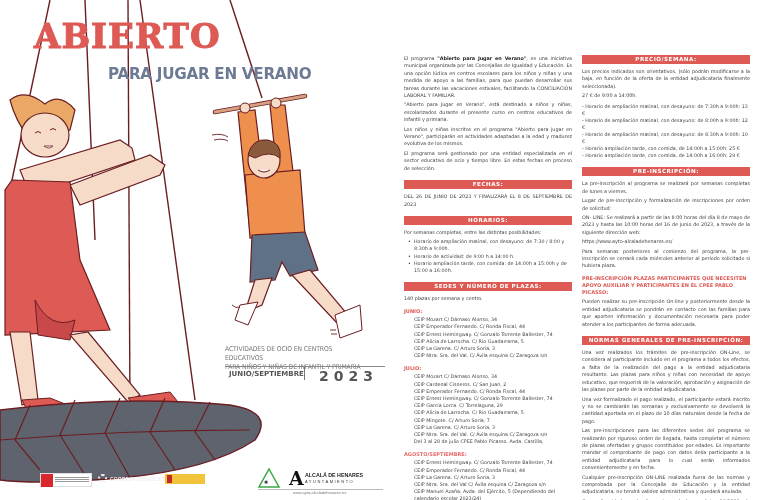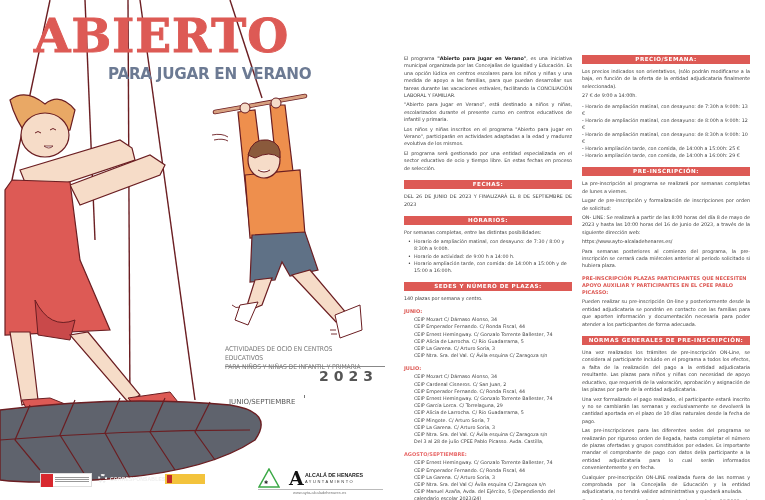--- a/index.html
+++ b/index.html
@@ -3,36 +3,36 @@
 <meta charset="utf-8">
 <style>
   * { box-sizing: border-box; margin: 0; padding: 0; }
   html, body { width: 765px; height: 500px; overflow: hidden; background: #ffffff; }
   body { position: relative; font-family: "Liberation Sans", sans-serif; color: #3a3a3a; }
 
   .left-page { position: absolute; left: 0; top: 0; width: 390px; height: 500px; background: #fff; overflow: hidden; }
   .illus { position: absolute; left: 0; top: 0; width: 390px; height: 500px; }
   .title-main {
     position: absolute; left: 34px; top: 10px; width: 330px;
-    font-family: "DejaVu Serif", serif; font-weight: bold; font-size: 47px;
+    font-family: "DejaVu Serif", serif; font-weight: bold; font-size: 34px;
     color: #dd5a55; letter-spacing: 1px; line-height: 52px;
     -webkit-text-stroke: 1px #dd5a55;
   }
   .title-sub {
     position: absolute; left: 108px; top: 64px; width: 250px;
     font-family: "DejaVu Sans", sans-serif; font-weight: bold; font-size: 16.5px;
     color: #6c7a93; letter-spacing: -0.3px; transform: scaleX(0.92); transform-origin: left;
   }
   .tagline {
     position: absolute; left: 225px; top: 345px; width: 160px;
     font-family: "DejaVu Sans", sans-serif; font-size: 6.6px; color: #777; line-height: 9px;
     letter-spacing: -0.1px; transform: scaleX(0.92); transform-origin: left;
   }
   .date-row { position: absolute; left: 225px; top: 366px; width: 160px; height: 14px; border-top: 1px solid #888; display: flex; }
-  .date-row .months { font-family: "DejaVu Sans", sans-serif; font-weight: normal; font-size: 7px; color: #555; padding: 3px 4px 0 4px; border-right: 1px solid #777; width: 80px; margin-top: 28px; }
+  .date-row .months { font-family: "DejaVu Sans", sans-serif; font-weight: bold; font-size: 7px; color: #555; padding: 3px 4px 0 4px; border-right: 1px solid #777; width: 80px; }
   .date-row .year { font-family: "DejaVu Sans", sans-serif; font-weight: bold; font-size: 14px; color: #555; letter-spacing: 5px; padding: 1px 0 0 14px; }
 
   .logos { position: absolute; left: 0; top: 470px; width: 390px; height: 30px; }
   .logo-cam { position: absolute; left: 40px; top: 3px; width: 52px; height: 14px; background: #fff; border: 1px solid #ddd; }
   .logo-cam .red { position: absolute; left: 0; top: 0; width: 12px; height: 13px; background: #d8282e; }
   .logo-cam .txt { position: absolute; left: 14px; top: 3px; width: 34px; height: 1px; background: #999; box-shadow: 0 2px 0 #999, 0 4px 0 #999; }
   .logo-corr { position: absolute; left: 98px; top: 4px; display: flex; align-items: center; gap: 3px; }
   .logo-corr .ring { width: 9px; height: 9px; border: 2px dotted #eee; border-radius: 50%; }
   .logo-corr .lbl { font-size: 5px; color: #eee; font-weight: bold; letter-spacing: 0.2px; }
   .logo-gob { position: absolute; left: 165px; top: 4px; width: 40px; height: 10px; background: #f3c33c; }

